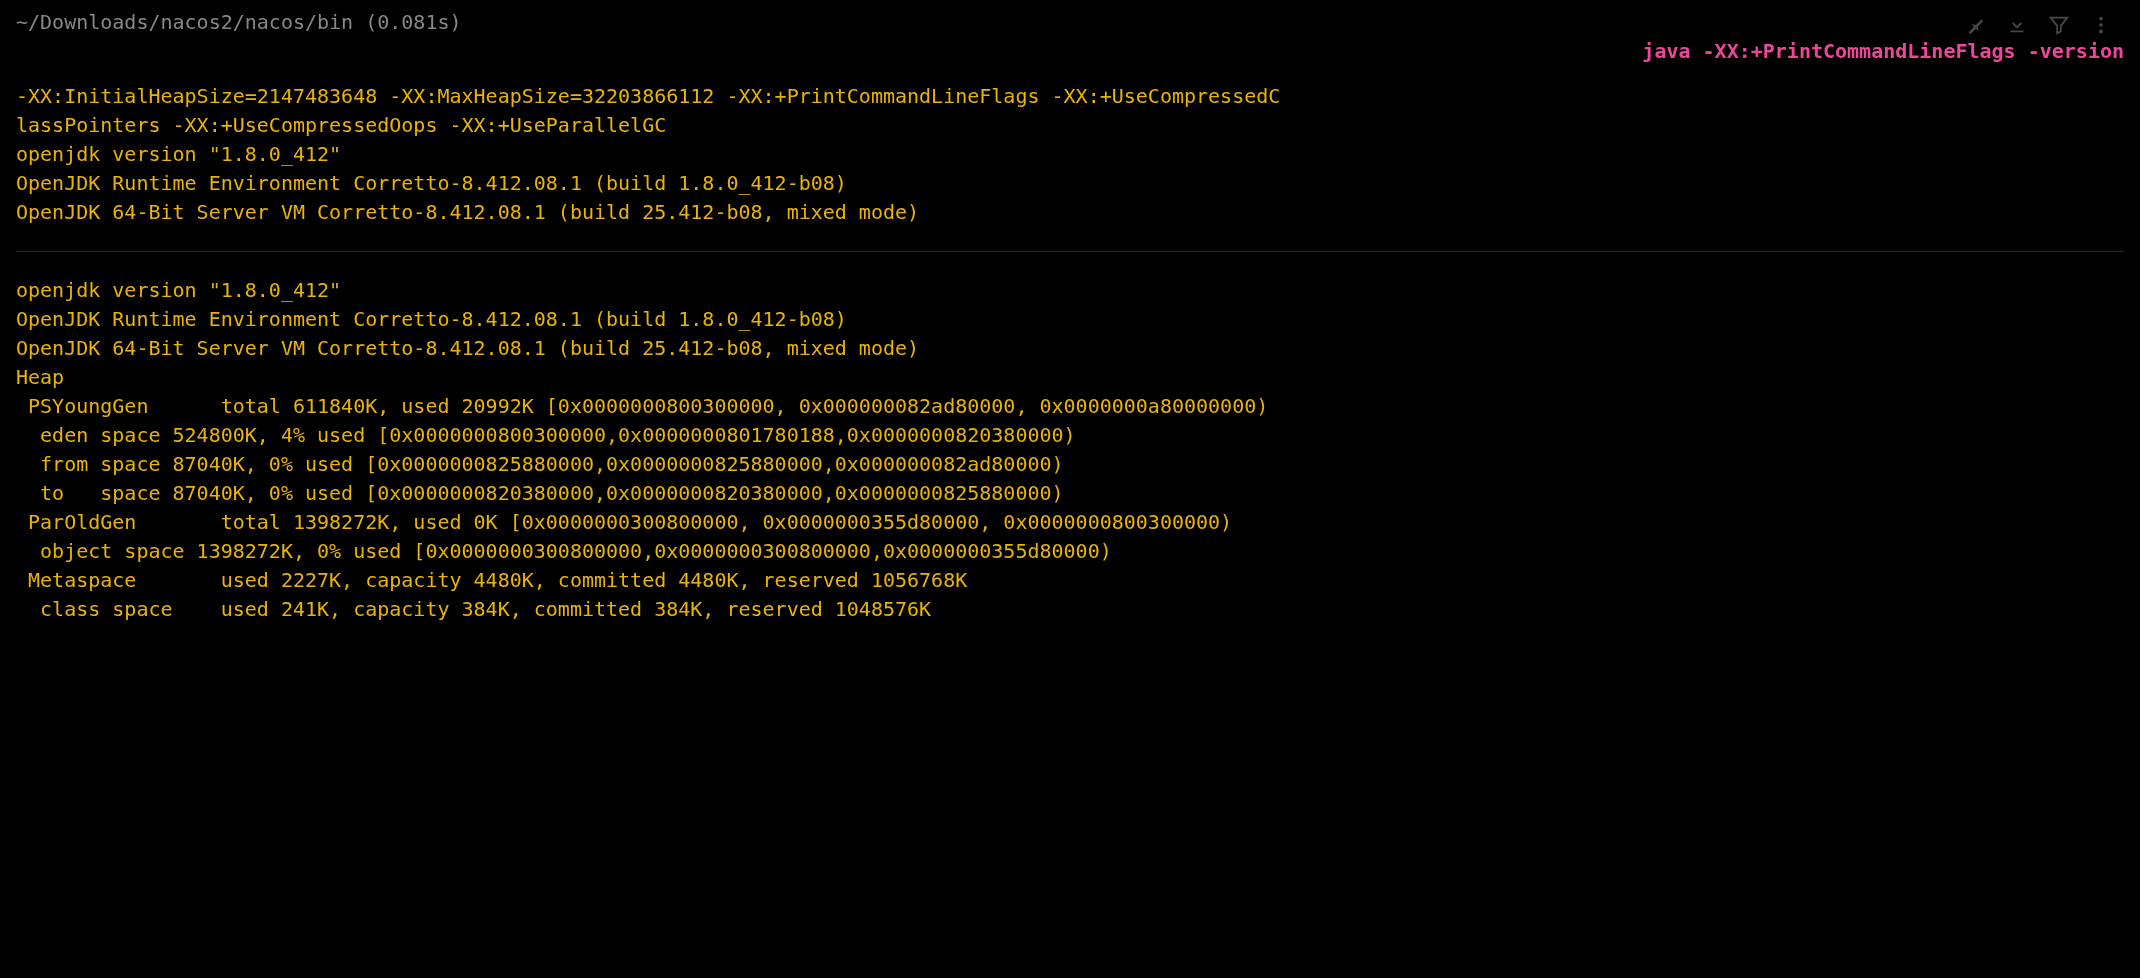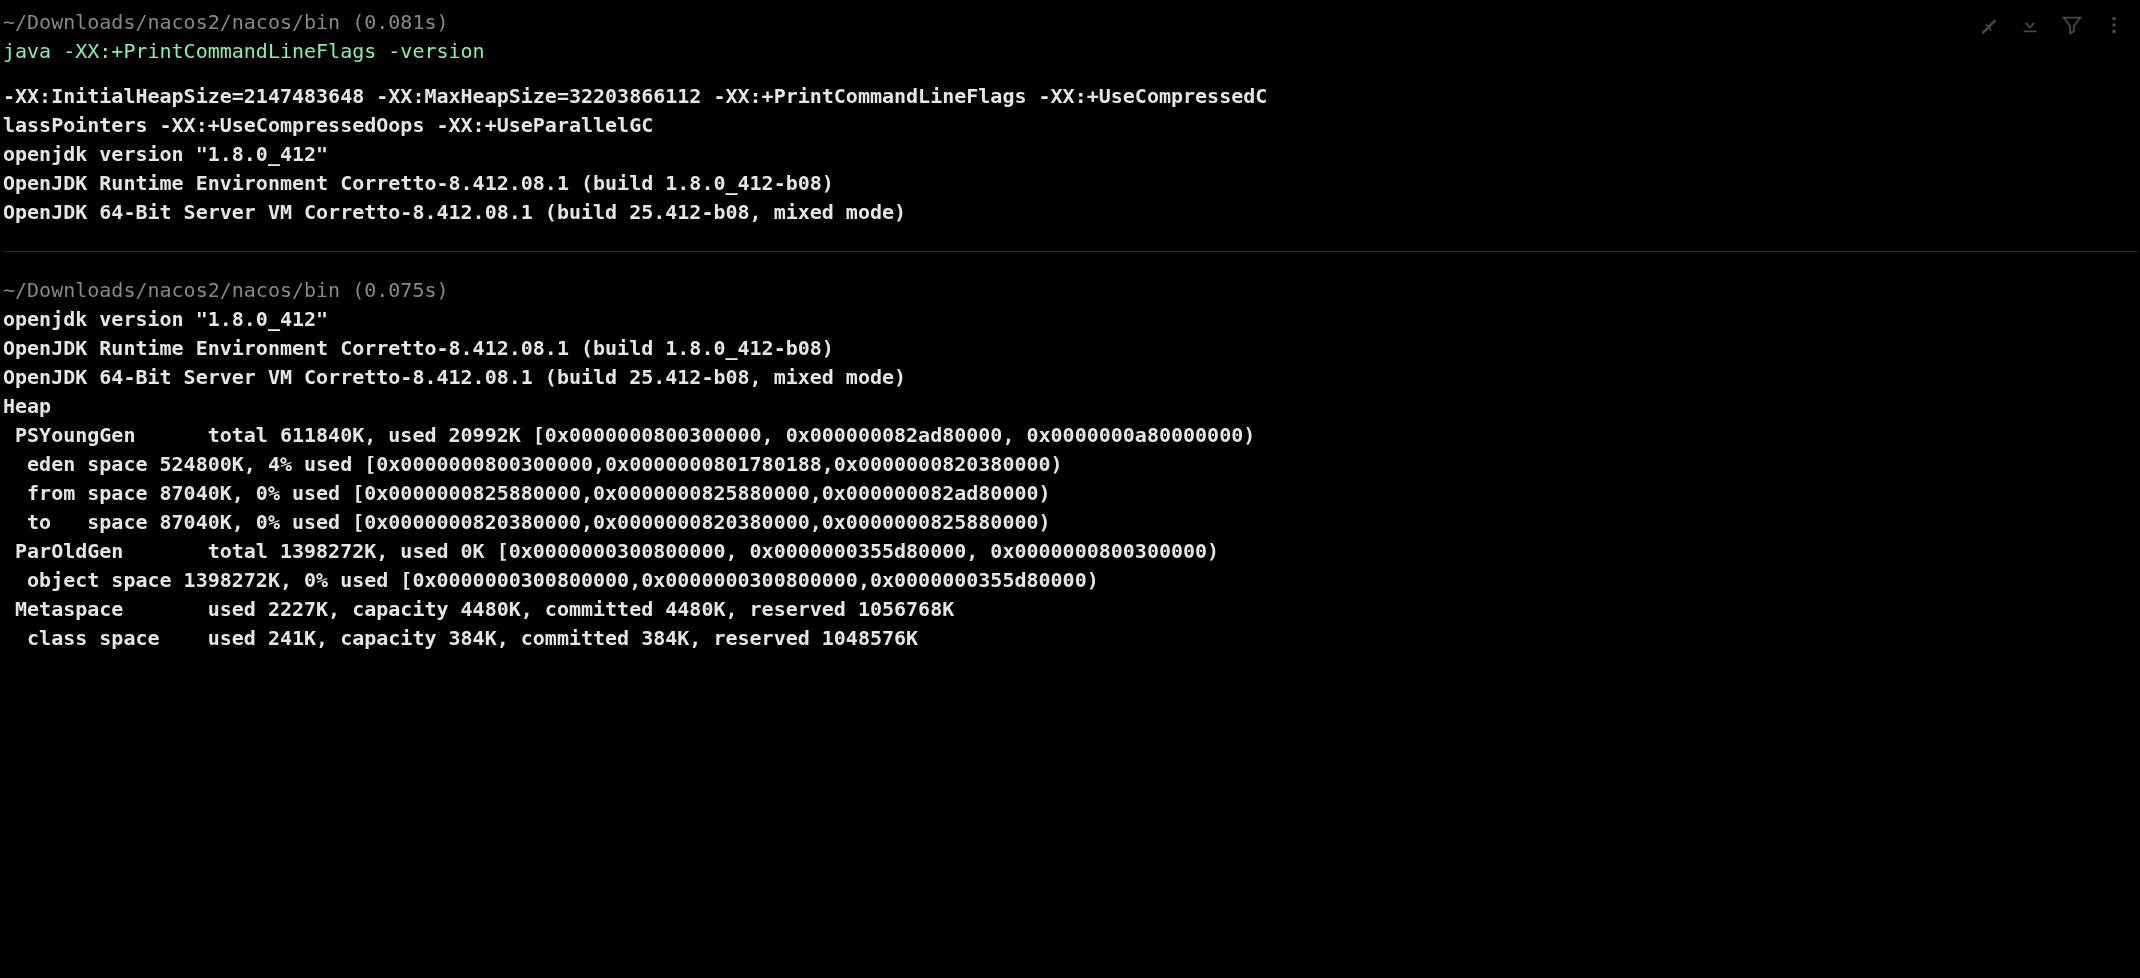--- a/index.html
+++ b/index.html
@@ -12,43 +12,44 @@
       color: #e8e8e8;
       font-family: 'Menlo', 'Monaco', 'Consolas', monospace;
       font-size: 20px;
       line-height: 1.45;
       padding: 0;
       width: 2140px;
       height: 978px;
       overflow: hidden;
     }
     .terminal {
-      padding: 0 3px;
+      padding: 0 16px;
     }
     .block {
       padding: 8px 0;
     }
     .block + .block {
       border-top: 1px solid #2a2a2a;
       margin-top: 16px;
       padding-top: 24px;
     }
     .prompt-line {
       color: #888888;
       position: relative;
     }
     .command-line {
-      color: #86efac;
-      font-weight: normal;
+      color: #ec4899;
+      font-weight: bold;
       margin-bottom: 16px;
+      text-align: right;
     }
     .output {
-      color: #e5e5e5;
+      color: #eab308;
       white-space: pre;
-      font-weight: bold;
+      font-weight: normal;
     }
     .toolbar {
       position: absolute;
       top: 6px;
       right: 12px;
       display: flex;
       gap: 20px;
       align-items: center;
     }
     .toolbar-icon {
@@ -104,21 +105,20 @@
     </div>
     <div class="command-line">java -XX:+PrintCommandLineFlags -version</div>
     <div class="output">-XX:InitialHeapSize=2147483648 -XX:MaxHeapSize=32203866112 -XX:+PrintCommandLineFlags -XX:+UseCompressedC
 lassPointers -XX:+UseCompressedOops -XX:+UseParallelGC
 openjdk version "1.8.0_412"
 OpenJDK Runtime Environment Corretto-8.412.08.1 (build 1.8.0_412-b08)
 OpenJDK 64-Bit Server VM Corretto-8.412.08.1 (build 25.412-b08, mixed mode)</div>
   </div>
 
   <div class="block">
-    <div class="prompt-line">~/Downloads/nacos2/nacos/bin (0.075s)</div>
     <div class="output">openjdk version "1.8.0_412"
 OpenJDK Runtime Environment Corretto-8.412.08.1 (build 1.8.0_412-b08)
 OpenJDK 64-Bit Server VM Corretto-8.412.08.1 (build 25.412-b08, mixed mode)
 Heap
  PSYoungGen      total 611840K, used 20992K [0x0000000800300000, 0x000000082ad80000, 0x0000000a80000000)
   eden space 524800K, 4% used [0x0000000800300000,0x0000000801780188,0x0000000820380000)
   from space 87040K, 0% used [0x0000000825880000,0x0000000825880000,0x000000082ad80000)
   to   space 87040K, 0% used [0x0000000820380000,0x0000000820380000,0x0000000825880000)
  ParOldGen       total 1398272K, used 0K [0x0000000300800000, 0x0000000355d80000, 0x0000000800300000)
   object space 1398272K, 0% used [0x0000000300800000,0x0000000300800000,0x0000000355d80000)

